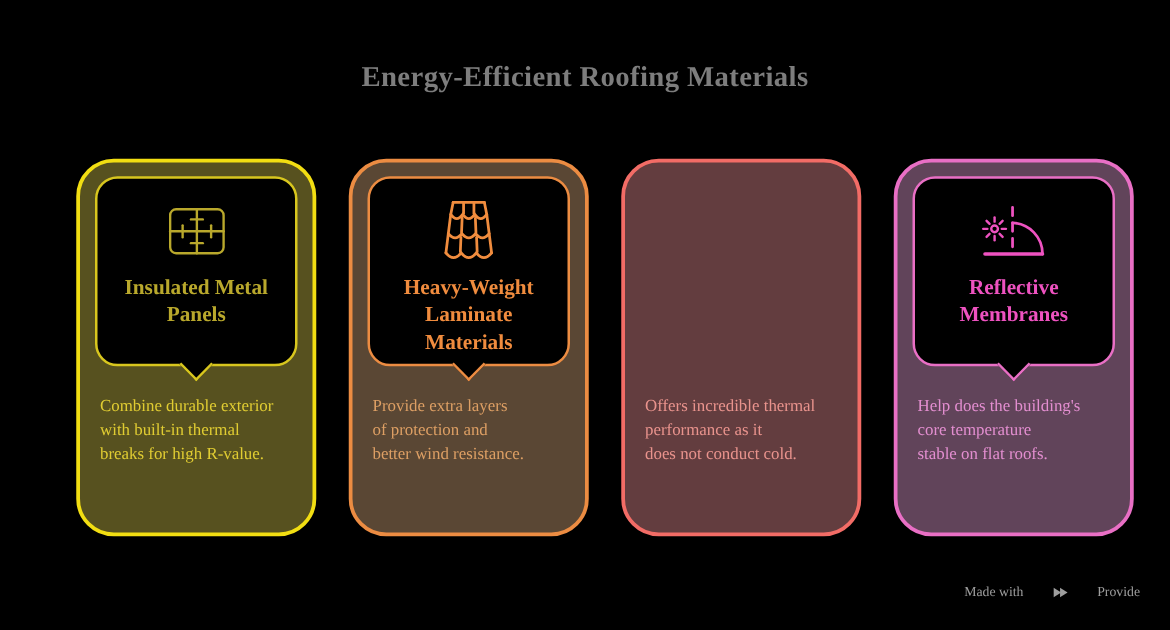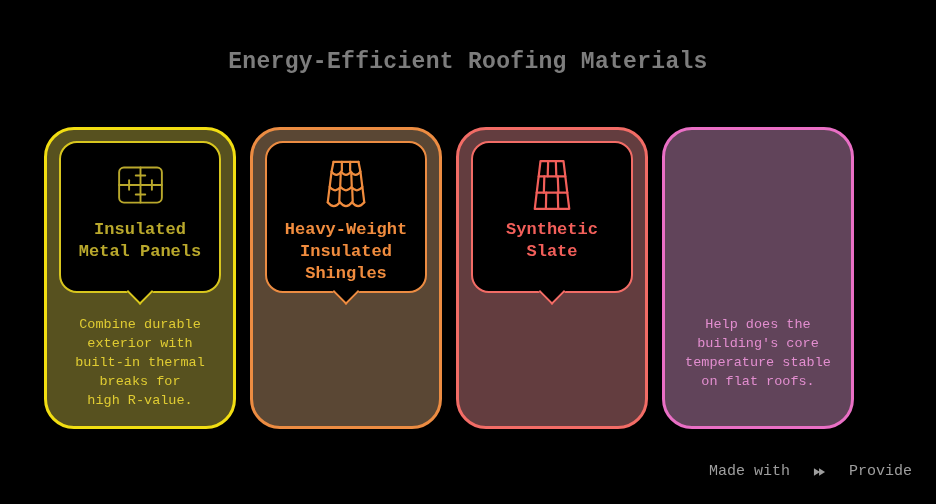--- a/index.html
+++ b/index.html
@@ -1,31 +1,31 @@
 <!DOCTYPE html>
 <html><head>
 <meta charset="utf-8">
 <style>
   html,body{margin:0;padding:0;background:#000;}
   #canvas{
     position:relative;
     width:936px;height:504px;
     background:#000;
     overflow:hidden;
-    font-family:Liberation Mono, monospace;
+    font-family:Liberation Serif, serif;
   }
   .main-title{
     position:absolute;top:49px;left:0;right:0;
     text-align:center;
     font-size:23px;font-weight:bold;letter-spacing:.3px;
     color:#7d7d7d;
   }
   .cards{
-    position:absolute;top:127px;left:44px;
-    display:flex;gap:14px;
+    position:absolute;top:127px;left:61px;
+    display:flex;gap:26px;
   }
   .card{
     position:relative;
     width:192px;height:302px;
     box-sizing:border-box;
     border:3px solid var(--outer-border);
     border-radius:30px;
     background:var(--body);
   }
   .card-inner{
@@ -53,29 +53,29 @@
   .icon-box svg{stroke:currentColor;fill:none;}
   .card-title{
     margin-top:2px;padding:0 8px;
     font-size:17px;font-weight:bold;line-height:1.3;
     text-align:center;
     color:var(--accent);
   }
   .card-desc{
     position:absolute;top:186px;left:0;right:0;
     padding:0 16px;
-    text-align:center;
+    text-align:left;
     font-size:13.5px;line-height:1.4;
     color:var(--desc);
     text-wrap:balance;
   }
   .watermark{
     position:absolute;right:24px;bottom:24px;
     display:flex;align-items:center;gap:23px;
-    font-size:15px;
+    font-size:11px;
     color:#9e9e9e;
   }
   .watermark svg{display:block;}
 </style>
 </head>
 <body>
 
 <div id="canvas">
 
   <div class="main-title">Energy-Efficient Roofing Materials</div>
@@ -111,44 +111,51 @@
             <line x1="30.3" y1="5" x2="30.3" y2="14"></line>
             <path d="M11 15 q5 7 10 0 q5 7 10 0 q5 7 10 0"></path>
             <path d="M20.5 18 L20 30"></path>
             <path d="M31.5 18 L32 30"></path>
             <path d="M9 31 q5.7 7 11.3 0 q5.7 7 11.4 0 q5.6 7 11.3 0"></path>
             <path d="M19.5 34 L19 46"></path>
             <path d="M32.5 34 L33 46"></path>
             <path d="M7 47 q6.3 8 12.7 0 q6.3 8 12.6 0 q6.3 8 12.7 0"></path>
           </svg>
         </div>
-        <div class="card-title">Heavy-Weight Insulated Shingles</div>
+        <div class="card-title">Heavy-Weight Laminate Materials</div>
       </div>
+      <div class="card-desc">Provide extra layers of protection and better wind resistance.</div>
     </div>
 
     <div class="card" style="--outer-border: #f26c66; --body: #633d3f; --inner-border: #f26c66; --inner-bg: #000000; --accent: #f25f5a; --desc: #e9938d;">
-      <div class="card-inner">
-        <div class="icon-box">
-          <svg width="46" height="56" viewBox="0 0 48 58" stroke-width="2.3" stroke-linejoin="round" stroke-linecap="round">
-            <path d="M12 4 H36 L42 54 H6 Z"></path>
-            <line x1="10.1" y1="20" x2="37.9" y2="20"></line>
-            <line x1="8" y1="37" x2="40" y2="37"></line>
-            <path d="M20 4 L19.5 20"></path>
-            <path d="M28 4 L28.5 20"></path>
-            <path d="M16 20 L15.5 37"></path>
-            <path d="M30 20 L30.7 37"></path>
-            <path d="M18 37 L17.6 54"></path>
-            <path d="M30 37 L30.5 54"></path>
-          </svg>
-        </div>
-        <div class="card-title">Synthetic Slate</div>
-      </div>
+      <div class="card-desc">Offers incredible thermal performance as it does not conduct cold.</div>
     </div>
 
     <div class="card" style="--outer-border: #e96fc5; --body: #61445a; --inner-border: #e96fc5; --inner-bg: #000000; --accent: #ee52c0; --desc: #e38ed0;">
+      <div class="card-inner">
+        <div class="icon-box">
+          <svg width="56" height="46" viewBox="0 0 56 48" stroke-width="2.3" stroke-linecap="round">
+            <line x1="4" y1="43" x2="52" y2="43" stroke-width="3"></line>
+            <path d="M27 17 A 26 26 0 0 1 52 43"></path>
+            <line x1="27" y1="4" x2="27" y2="38" stroke-dasharray="7 6"></line>
+            <circle cx="12" cy="22" r="2.8" stroke-width="2"></circle>
+            <g stroke-width="2">
+              <line x1="18" y1="22" x2="21.5" y2="22"></line>
+              <line x1="6" y1="22" x2="2.5" y2="22"></line>
+              <line x1="12" y1="16" x2="12" y2="12.5"></line>
+              <line x1="12" y1="28" x2="12" y2="31.5"></line>
+              <line x1="16.2" y1="17.8" x2="18.7" y2="15.3"></line>
+              <line x1="7.8" y1="17.8" x2="5.3" y2="15.3"></line>
+              <line x1="16.2" y1="26.2" x2="18.7" y2="28.7"></line>
+              <line x1="7.8" y1="26.2" x2="5.3" y2="28.7"></line>
+            </g>
+          </svg>
+        </div>
+        <div class="card-title">Reflective Membranes</div>
+      </div>
       <div class="card-desc">Help does the building's core temperature stable on flat roofs.</div>
     </div>
 
   </div>
 
   <div class="watermark">
     <span>Made with</span>
     <span>
       <svg width="13" height="12" viewBox="0 0 14 12" fill="#9e9e9e" stroke="none">
         <path d="M1 2 L7.5 6 L1 10 Z"></path>

